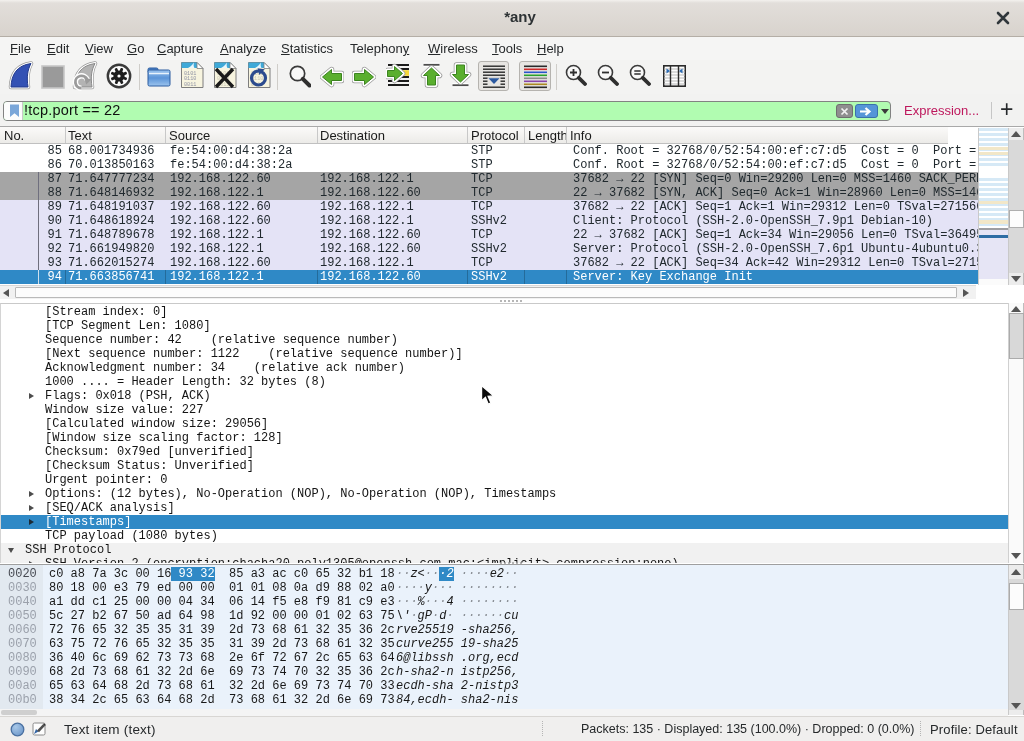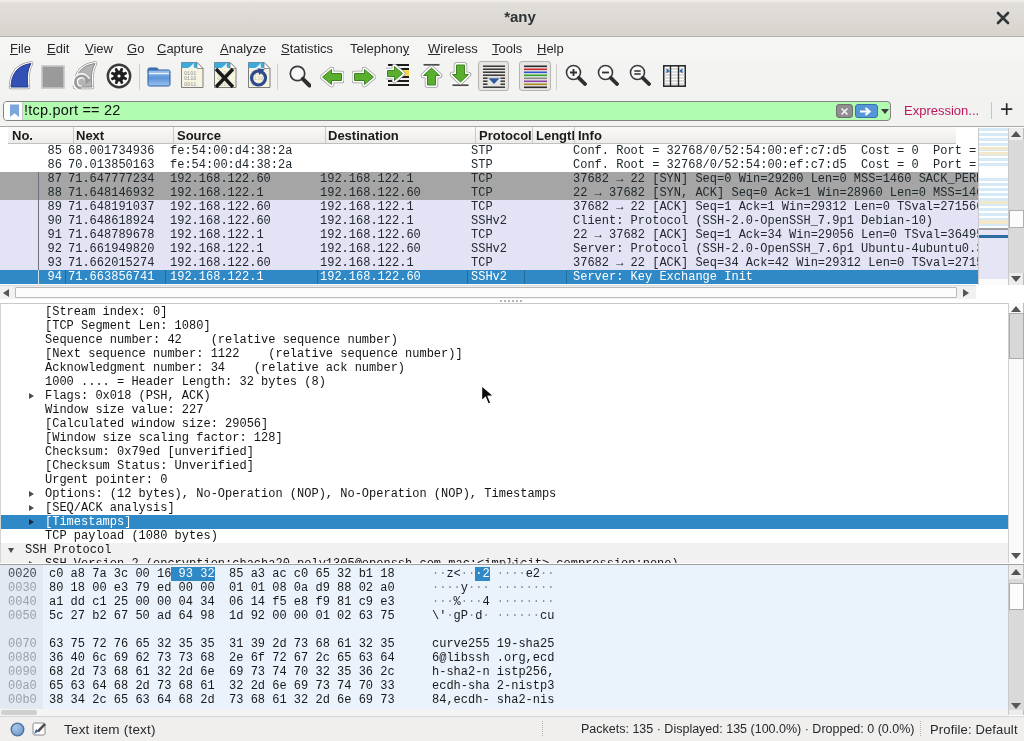--- a/index.html
+++ b/index.html
@@ -8,39 +8,39 @@
 #title{left:8px;top:8px;width:1024px;text-align:center;font-weight:bold;font-size:15px;color:#2d3234;}
 #menubar{left:0;top:37px;width:1024px;height:23px;background:#f5f5f4;}
 #menubar span.mi{position:absolute;top:4px;font-size:13px;color:#26292b;}
 #toolbar{left:0;top:60px;width:1024px;height:34px;background:#f3f3f2;}
 .tsep{position:absolute;top:64px;width:1px;height:26px;background:#cfcdc9;}
 .toggle{position:absolute;top:61px;height:30px;background:#e7e5e2;border:1px solid #b5b3af;border-radius:3px;box-sizing:border-box;}
 #filterbar{left:0;top:94px;width:1024px;height:33px;background:#f2f2f1;border-bottom:1px solid #a9a9a9;box-sizing:border-box;}
 #ffield{left:3px;top:7px;width:888px;height:20px;background:#b1fcb1;border:1px solid #828282;border-radius:4px;box-sizing:border-box;}
 #fbook{left:4px;top:8px;width:18px;height:18px;background:#fcfcfc;border-right:1px solid #c9c9c9;border-radius:3px 0 0 3px;}
 #ftext{left:24px;top:8px;color:#101010;font-family:"Liberation Sans",sans-serif;font-size:14.5px;letter-spacing:0.2px;}
-#plheader{left:8px;top:127px;width:948px;height:17px;background:linear-gradient(#fbfaf9,#ecebe8);border-bottom:1px solid #c0c0c0;box-sizing:border-box;font-weight:bold;}
+#plheader{left:0;top:127px;width:948px;height:17px;background:linear-gradient(#fbfaf9,#ecebe8);border-bottom:1px solid #c0c0c0;box-sizing:border-box;}
 #plheader .hc{position:absolute;top:1px;font-size:13px;color:#1a1a1a;}
 #plheader .hsep{position:absolute;top:0;width:1px;height:16px;background:#c8c8c8;}
 #plist{left:0;top:144px;width:1024px;height:141px;}
 .prow{position:absolute;left:0;width:978px;height:14px;overflow:hidden;}
 .prow span{position:absolute;top:0;line-height:14px;}
 .c-no{width:62px;text-align:right;left:0;}
 .c-len{left:500px;width:65px;text-align:right;margin-top:22px;}
 #details{left:0;top:303px;width:1024px;height:260px;background:#fff;overflow:hidden;border-left:1px solid #d4d4d4;border-top:1px solid #c9c9c9;box-sizing:border-box;}
 #details .dl{position:absolute;left:0;width:1008px;height:14px;color:#141414;}
 .tri-r{position:absolute;width:0;height:0;border-left:5px solid #4c4c4c;border-top:3.5px solid transparent;border-bottom:3.5px solid transparent;}
 .tri-d{position:absolute;width:0;height:0;border-top:5px solid #4c4c4c;border-left:3.5px solid transparent;border-right:3.5px solid transparent;}
 #hexpane{left:0;top:564px;width:1024px;height:151px;background:#eaf2fb;border-top:1px solid #9f9f9f;box-sizing:border-box;}
 #hexgut{left:0;top:0;width:43px;height:150px;background:#e2e9f0;}
 .hxr{position:absolute;left:0;width:1008px;height:14px;}
 .hxr span{position:absolute;top:0;}
 .hxo{left:8px;color:#9ba1ab;}
 .hxb{left:49px;color:#191919;}
-.hxa{left:432px;color:#191919;}
+.hxa{left:396px;color:#191919;font-style:italic;}
 .d{color:#8b9096;}
 #statusbar{left:0;top:716px;width:1024px;height:25px;background:#f0efee;border-top:1px solid #d8d6d3;box-sizing:border-box;}
 .ssep{position:absolute;width:1px;height:15px;border-left:1px dotted #b5b5b5;}
 .ui{font-size:13px;}
 </style></head>
 <body>
 <div class="abs" id="titlebar"></div>
 <div class="abs" id="title">*any</div>
 <svg class="abs" style="left:995px;top:10px" width="16" height="16" viewBox="0 0 16 16">
     <path d="M3 3 L13 13 M13 3 L3 13" stroke="#30373b" stroke-width="2.6" stroke-linecap="round"></path>
@@ -240,21 +240,21 @@
     <svg class="abs" style="left:859px;top:12.5px" width="15" height="9" viewBox="0 0 15 9">
       <path d="M1 4.5 h8 M6.5 1 L10.5 4.5 L6.5 8" stroke="#ffffff" stroke-width="2.2" fill="none"></path>
     </svg>
     <div class="abs" style="left:881px;top:15px;width:0;height:0;border-top:5px solid #3a3a3a;border-left:4px solid transparent;border-right:4px solid transparent"></div>
     <div class="abs ui" style="left:904px;top:9px;color:#be185d">Expression...</div>
     <div class="abs" style="left:991px;top:8px;width:1px;height:17px;background:#c6c6c6"></div>
     <div class="abs" style="left:1000px;top:2px;font-size:23px;color:#26292b">+</div>
   </div>
 <div class="abs" id="plheader">
 <span class="hc" style="left:4px">No.</span>
-    <span class="hc" style="left:68px">Next</span>
+    <span class="hc" style="left:68px">Text</span>
     <span class="hc" style="left:169px">Source</span>
     <span class="hc" style="left:320px">Destination</span>
     <span class="hc" style="left:471px">Protocol</span>
     <span class="hc" style="left:528px;width:38px;overflow:hidden">Length</span>
     <span class="hc" style="left:570px">Info</span>
 <span class="hsep" style="left:65px"></span>
     <span class="hsep" style="left:165px"></span>
     <span class="hsep" style="left:317px"></span>
     <span class="hsep" style="left:467px"></span>
     <span class="hsep" style="left:524px"></span>
@@ -301,20 +301,21 @@
     <div class="abs" style="left:1px;top:10px;width:15px;height:46px;background:#d8d8d8;border:1px solid #ababab;box-sizing:border-box"></div>
     <div class="abs" style="left:3px;top:3px;width:0;height:0;border-bottom:6px solid #555;border-left:5px solid transparent;border-right:5px solid transparent"></div>
     <div class="abs" style="left:3px;top:250px;width:0;height:0;border-top:6px solid #555;border-left:5px solid transparent;border-right:5px solid transparent"></div>
   </div>
 <div class="abs" id="hexpane">
     <div class="abs" id="hexgut"></div>
     <div class="hxr mono" style="top:2px"><span class="hxo" style="color:#474a52">0020</span><span class="hxb">c0 a8 7a 3c 00 16<span style="position:static;background:#2f89c6;color:#fff"> 93 32</span>  85 a3 ac c0 65 32 b1 18</span><span class="hxa"><span class="d" style="position:static">·</span><span class="d" style="position:static">·</span>z&lt;<span class="d" style="position:static">·</span><span class="d" style="position:static">·</span><span style="position:static;background:#2f89c6;color:#fff">·2</span> <span class="d" style="position:static">·</span><span class="d" style="position:static">·</span><span class="d" style="position:static">·</span><span class="d" style="position:static">·</span>e2<span class="d" style="position:static">·</span><span class="d" style="position:static">·</span></span></div>
     <div class="hxr mono" style="top:16px"><span class="hxo" style="color:#9ba1ab">0030</span><span class="hxb">80 18 00 e3 79 ed 00 00  01 01 08 0a d9 88 02 a0</span><span class="hxa"><span class="d" style="position:static">·</span><span class="d" style="position:static">·</span><span class="d" style="position:static">·</span><span class="d" style="position:static">·</span>y<span class="d" style="position:static">·</span><span class="d" style="position:static">·</span><span class="d" style="position:static">·</span> <span class="d" style="position:static">·</span><span class="d" style="position:static">·</span><span class="d" style="position:static">·</span><span class="d" style="position:static">·</span><span class="d" style="position:static">·</span><span class="d" style="position:static">·</span><span class="d" style="position:static">·</span><span class="d" style="position:static">·</span></span></div>
     <div class="hxr mono" style="top:30px"><span class="hxo" style="color:#9ba1ab">0040</span><span class="hxb">a1 dd c1 25 00 00 04 34  06 14 f5 e8 f9 81 c9 e3</span><span class="hxa"><span class="d" style="position:static">·</span><span class="d" style="position:static">·</span><span class="d" style="position:static">·</span>%<span class="d" style="position:static">·</span><span class="d" style="position:static">·</span><span class="d" style="position:static">·</span>4 <span class="d" style="position:static">·</span><span class="d" style="position:static">·</span><span class="d" style="position:static">·</span><span class="d" style="position:static">·</span><span class="d" style="position:static">·</span><span class="d" style="position:static">·</span><span class="d" style="position:static">·</span><span class="d" style="position:static">·</span></span></div>
     <div class="hxr mono" style="top:44px"><span class="hxo" style="color:#9ba1ab">0050</span><span class="hxb">5c 27 b2 67 50 ad 64 98  1d 92 00 00 01 02 63 75</span><span class="hxa">\'<span class="d" style="position:static">·</span>gP<span class="d" style="position:static">·</span>d<span class="d" style="position:static">·</span> <span class="d" style="position:static">·</span><span class="d" style="position:static">·</span><span class="d" style="position:static">·</span><span class="d" style="position:static">·</span><span class="d" style="position:static">·</span><span class="d" style="position:static">·</span>cu</span></div>
+    <div class="hxr mono" style="top:58px"><span class="hxo" style="color:#9ba1ab">0060</span><span class="hxb">72 76 65 32 35 35 31 39  2d 73 68 61 32 35 36 2c</span><span class="hxa">rve25519 -sha256,</span></div>
     <div class="hxr mono" style="top:72px"><span class="hxo" style="color:#9ba1ab">0070</span><span class="hxb">63 75 72 76 65 32 35 35  31 39 2d 73 68 61 32 35</span><span class="hxa">curve255 19-sha25</span></div>
     <div class="hxr mono" style="top:86px"><span class="hxo" style="color:#9ba1ab">0080</span><span class="hxb">36 40 6c 69 62 73 73 68  2e 6f 72 67 2c 65 63 64</span><span class="hxa">6@libssh .org,ecd</span></div>
     <div class="hxr mono" style="top:100px"><span class="hxo" style="color:#9ba1ab">0090</span><span class="hxb">68 2d 73 68 61 32 2d 6e  69 73 74 70 32 35 36 2c</span><span class="hxa">h-sha2-n istp256,</span></div>
     <div class="hxr mono" style="top:114px"><span class="hxo" style="color:#9ba1ab">00a0</span><span class="hxb">65 63 64 68 2d 73 68 61  32 2d 6e 69 73 74 70 33</span><span class="hxa">ecdh-sha 2-nistp3</span></div>
     <div class="hxr mono" style="top:128px"><span class="hxo" style="color:#9ba1ab">00b0</span><span class="hxb">38 34 2c 65 63 64 68 2d  73 68 61 32 2d 6e 69 73</span><span class="hxa">84,ecdh- sha2-nis</span></div>
     <div class="abs" style="left:0;top:144px;width:1008px;height:7px;background:#f4f4f4"></div>
     <div class="abs" style="left:1px;top:145px;width:36px;height:5px;background:#cfcfcf;border-radius:2px"></div>
   </div>
 <div class="abs" id="hvsb" style="left:1008px;top:565px;width:16px;height:150px;">
     <div class="abs" style="left:0;top:0;width:16px;height:150px;background:#ececec;border-left:1px solid #c9c9c9;border-right:1px solid #bdbdbd;box-sizing:border-box"></div>

